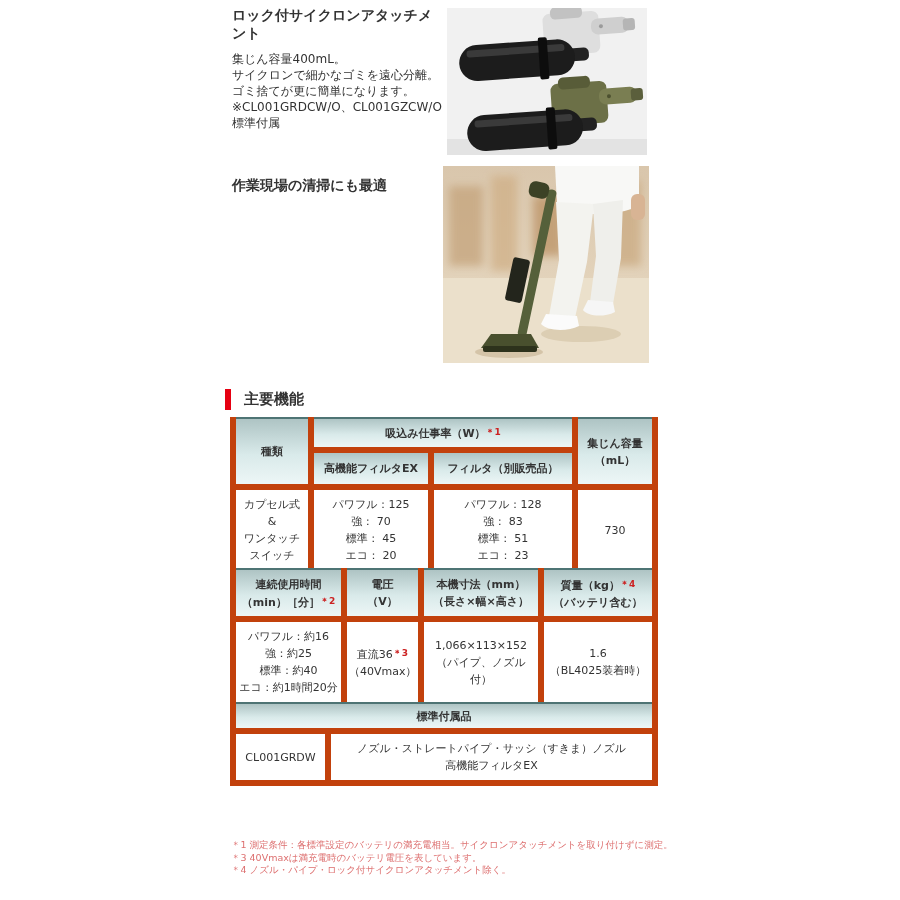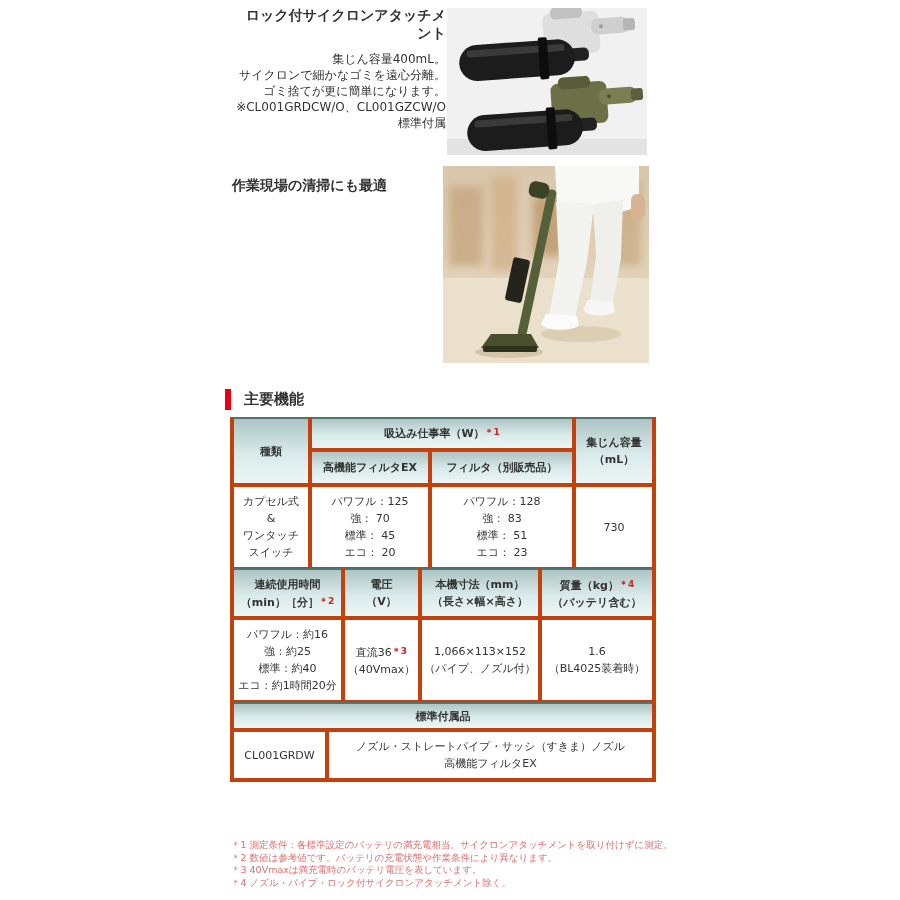--- a/index.html
+++ b/index.html
@@ -1,34 +1,34 @@
 <!DOCTYPE html>
 <html><head>
 <meta charset="utf-8">
 <style>
   html,body{margin:0;padding:0;background:#ffffff;}
   body{width:900px;height:900px;font-family:"DejaVu Sans","Liberation Sans",sans-serif;color:#333;}
   .page{position:relative;width:900px;height:900px;background:#fff;overflow:hidden;}
 
   
-  .feat1-text{position:absolute;left:232px;top:6px;width:214px;text-align:right;}
+  .feat1-text{position:absolute;left:232px;top:6px;width:214px;}
   .feat-title{font-size:14px;font-weight:bold;color:#333;margin:0 0 9px 0;line-height:18px;}
   .feat-line{font-size:12px;line-height:16px;margin:0;}
   .feat1-img{position:absolute;left:447px;top:8px;width:200px;height:147px;}
   .feat2-title{position:absolute;left:232px;top:176px;}
   .feat2-img{position:absolute;left:443px;top:166px;width:206px;height:197px;}
 
   
   .heading{position:absolute;left:225px;top:386px;display:flex;align-items:center;}
   .heading-bar{width:6px;height:21px;background:#e60012;margin-right:9px;}
   .heading-text{font-size:15px;font-weight:bold;margin:4px;}
 
   
   table{border-collapse:collapse;position:absolute;table-layout:fixed;background:#fff;}
-  th,td{border:4px solid #c2410c;font-size:11px;color:#333;text-align:center;vertical-align:middle;padding:2px;}
+  th,td{border:6px solid #c2410c;font-size:11px;color:#333;text-align:center;vertical-align:middle;padding:2px;}
   th{background:linear-gradient(180deg,#aec4c4 0%,#d9eaea 55%,#edf6f6 100%);border-top:2px solid #4e7474;font-weight:bold;}
   .t1{left:230px;top:417px;width:422px;}
   .t1 .hr1{height:32px;}
   .t1 .hr2 th{height:27px;}
   .t1 td{height:76px;}
   .t2{left:230px;top:568px;width:422px;padding-left:36px;}
   .t2 th{height:42px;}
   .t2 td{height:76px;}
   .t3{left:230px;top:702px;width:422px;}
   .t3 th{height:20px;}
@@ -241,18 +241,17 @@
       <td>
         <div class="cl">ノズル・ストレートパイプ・サッシ（すきま）ノズル</div>
         <div class="cl">高機能フィルタEX</div>
       </td>
     </tr>
   </tbody>
     </table>
 
   <div class="notes">
     <p class="note">＊1 測定条件：各標準設定のバッテリの満充電相当。サイクロンアタッチメントを取り付けずに測定。</p>
-    <p class="note">＊2 数値は参考値です。バッテリの充電状態や作業条件により異なります。</p>
     <p class="note">＊3 40Vmaxは満充電時のバッテリ電圧を表しています。</p>
     <p class="note">＊4 ノズル・パイプ・ロック付サイクロンアタッチメント除く。</p>
   </div>
 
 </div>
 
 </body></html>

